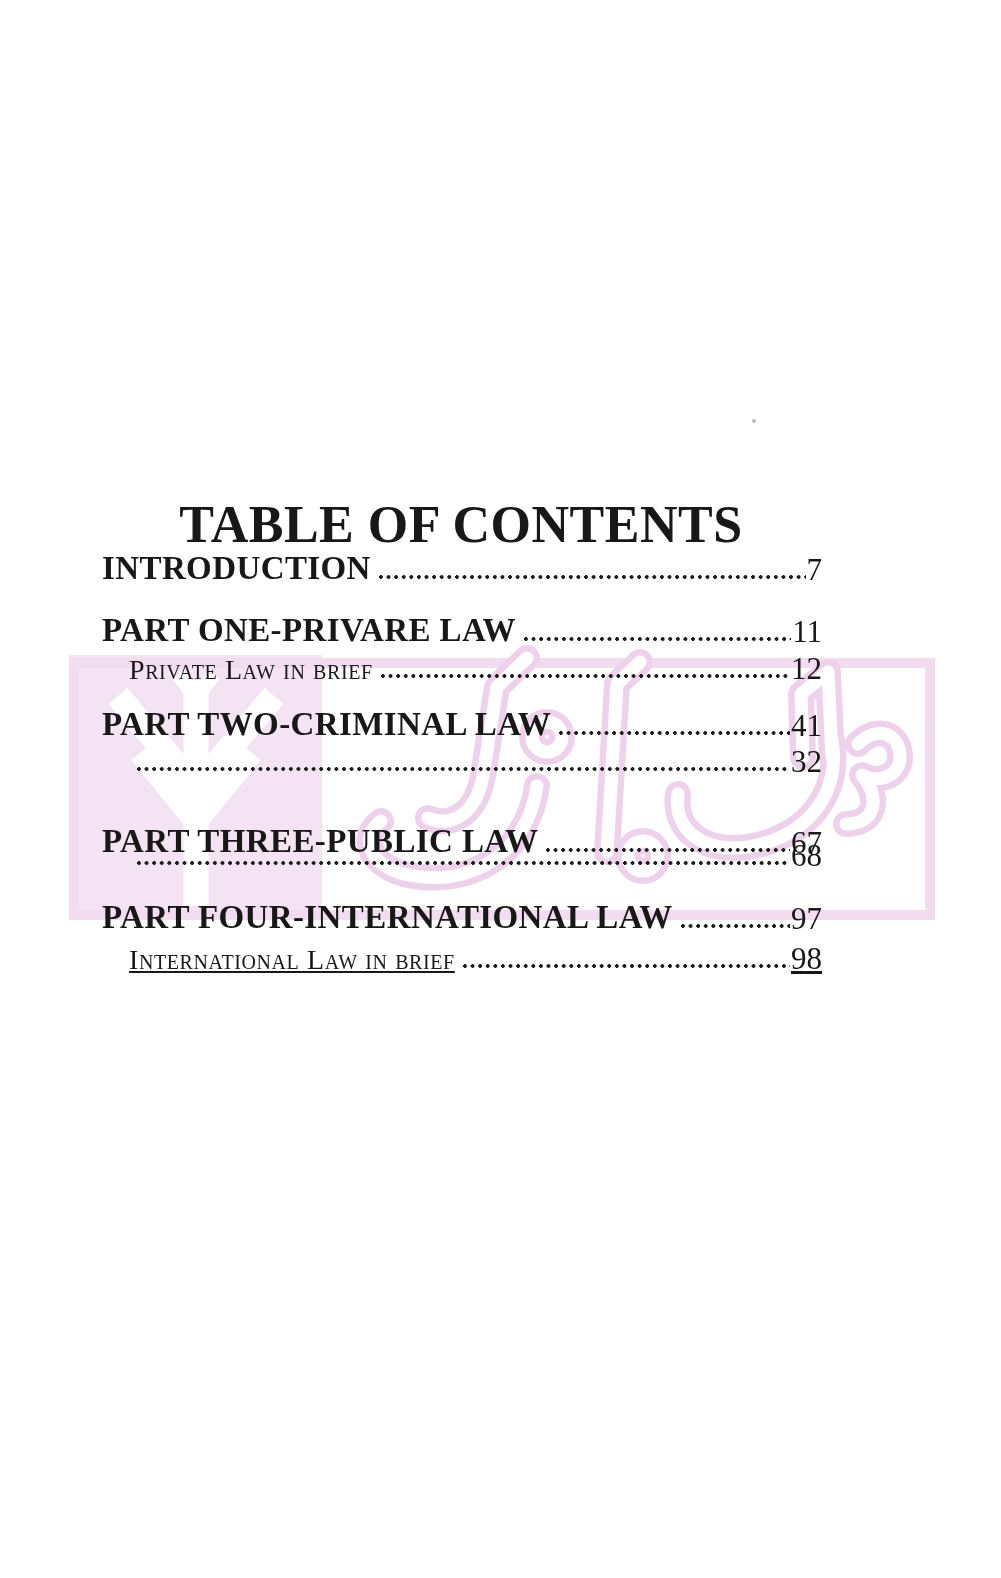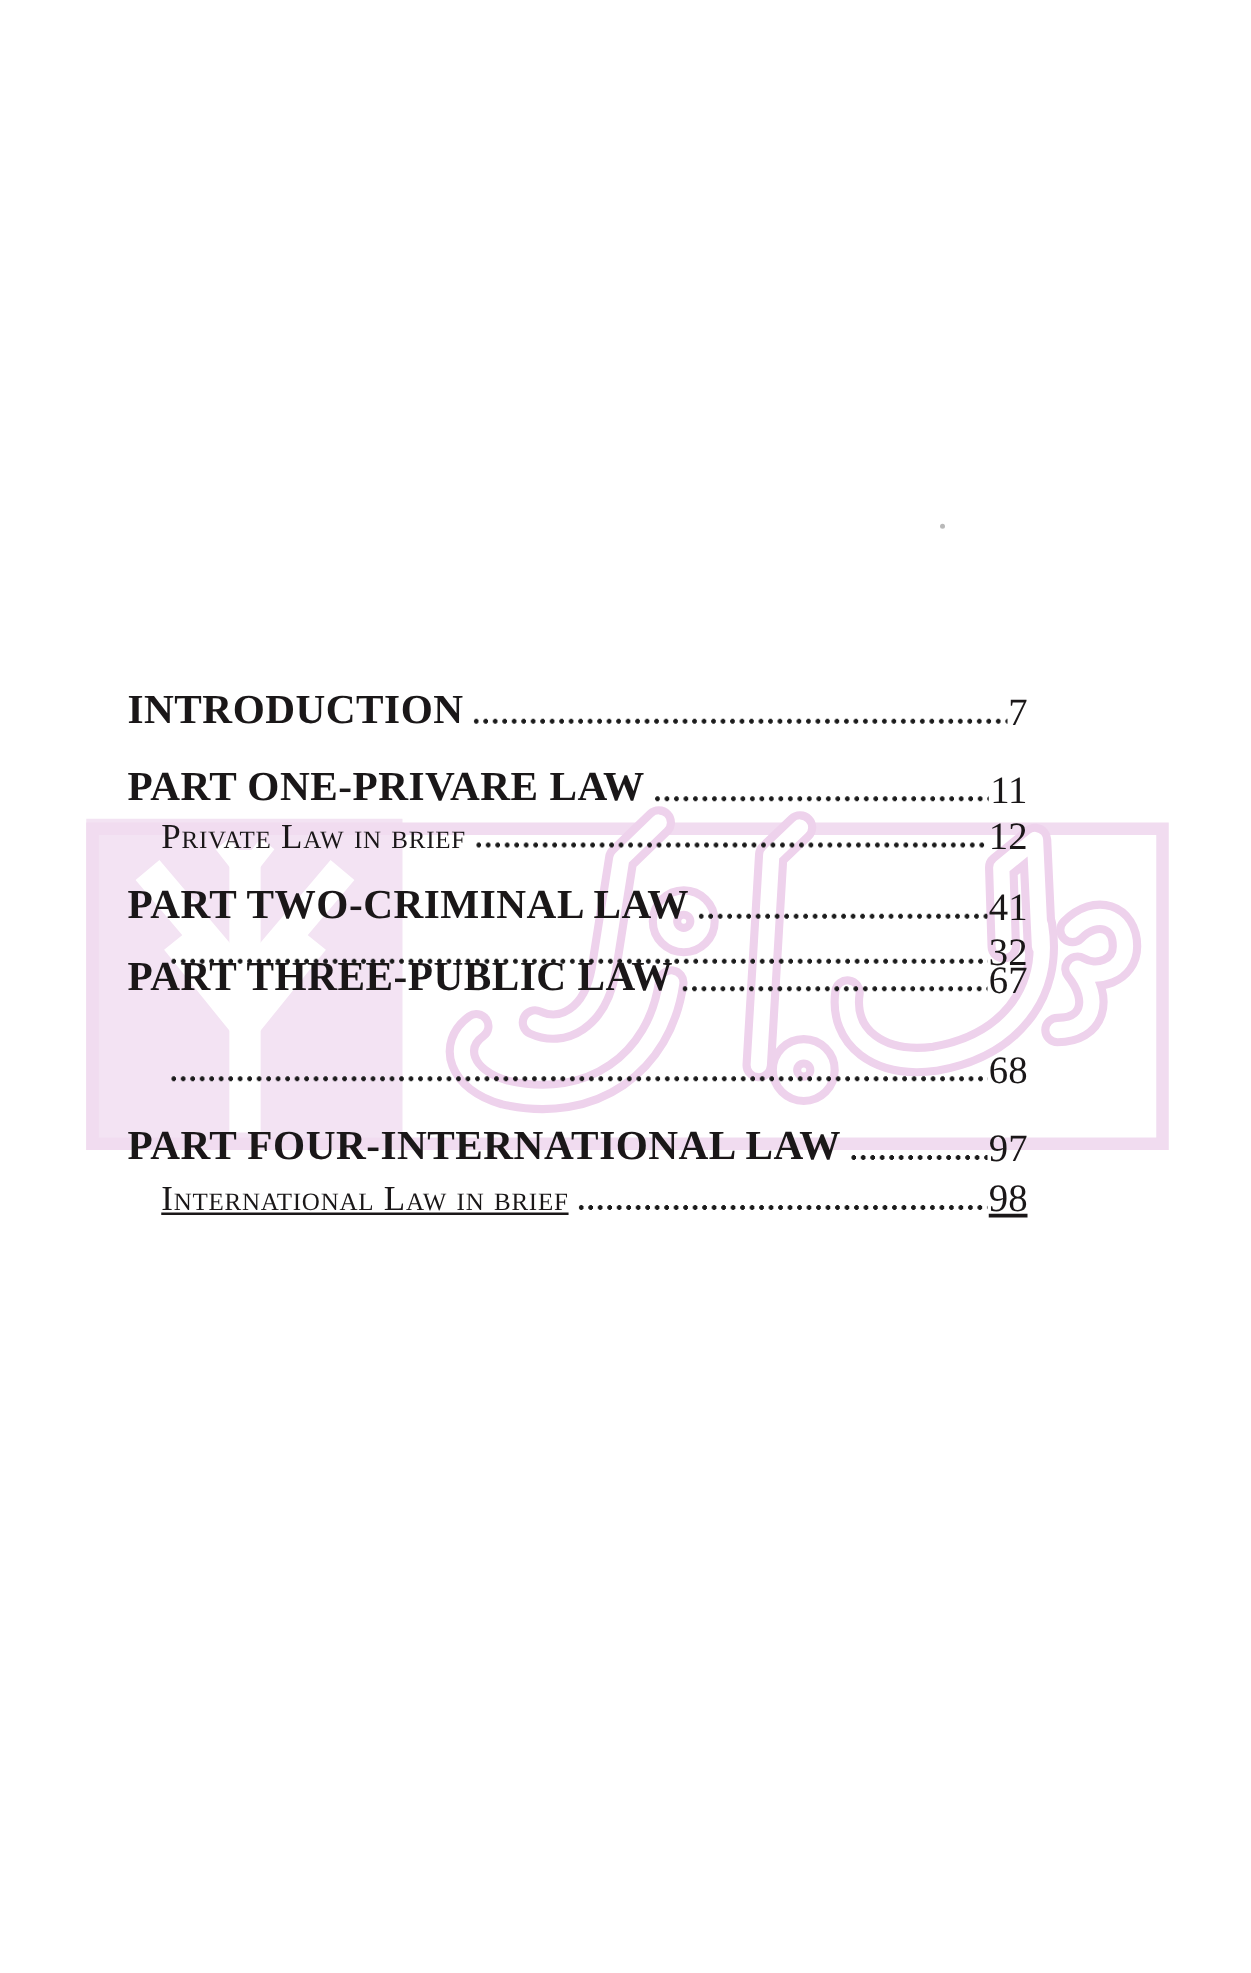--- a/index.html
+++ b/index.html
@@ -97,20 +97,21 @@
         <path d="M803 757 L801 694 L828 672 L832 757" stroke="#ffffff"></path>
         <path d="M832 740 C841 796 806 837 748 847 C703 853 673 830 678 794" stroke="#ffffff"></path>
         <path d="M858 744 C877 725 900 733 900 757 C900 777 877 784 862 775 C882 800 874 824 846 824" stroke="#ffffff"></path>
         <circle cx="643" cy="856" r="15" stroke="#ffffff"></circle>
       </g>
     </g>
   </svg>
 
   <div class="content">
     <div class="speck"></div>
+    <h1 class="title">TABLE OF CONTENTS</h1>
     <div id="toc-list">
         <div class="toc-row main" style="top: 552px;">
           <span class="label">INTRODUCTION</span>
           <span class="leader"></span>
           <span class="pagenum">7</span>
         </div>
         <div class="toc-row main" style="top: 614px;">
           <span class="label">PART ONE-PRIVARE LAW</span>
           <span class="leader"></span>
           <span class="pagenum">11</span>
@@ -122,21 +123,21 @@
         </div>
         <div class="toc-row main" style="top: 708px; justify-content: flex-end;">
           <span class="label">PART TWO-CRIMINAL LAW</span>
           <span class="leader"></span>
           <span class="pagenum">41</span>
         </div>
         <div class="toc-row sub" style="top: 746px;">
           <span class="leader"></span>
           <span class="pagenum">32</span>
         </div>
-        <div class="toc-row main" style="top: 766px;">
+        <div class="toc-row main" style="top: 825px;">
           <span class="label">PART THREE-PUBLIC LAW</span>
           <span class="leader"></span>
           <span class="pagenum">67</span>
         </div>
         <div class="toc-row sub" style="top: 840px;">
           <span class="leader"></span>
           <span class="pagenum">68</span>
         </div>
         <div class="toc-row main" style="top: 901px;">
           <span class="label">PART FOUR-INTERNATIONAL LAW</span>

